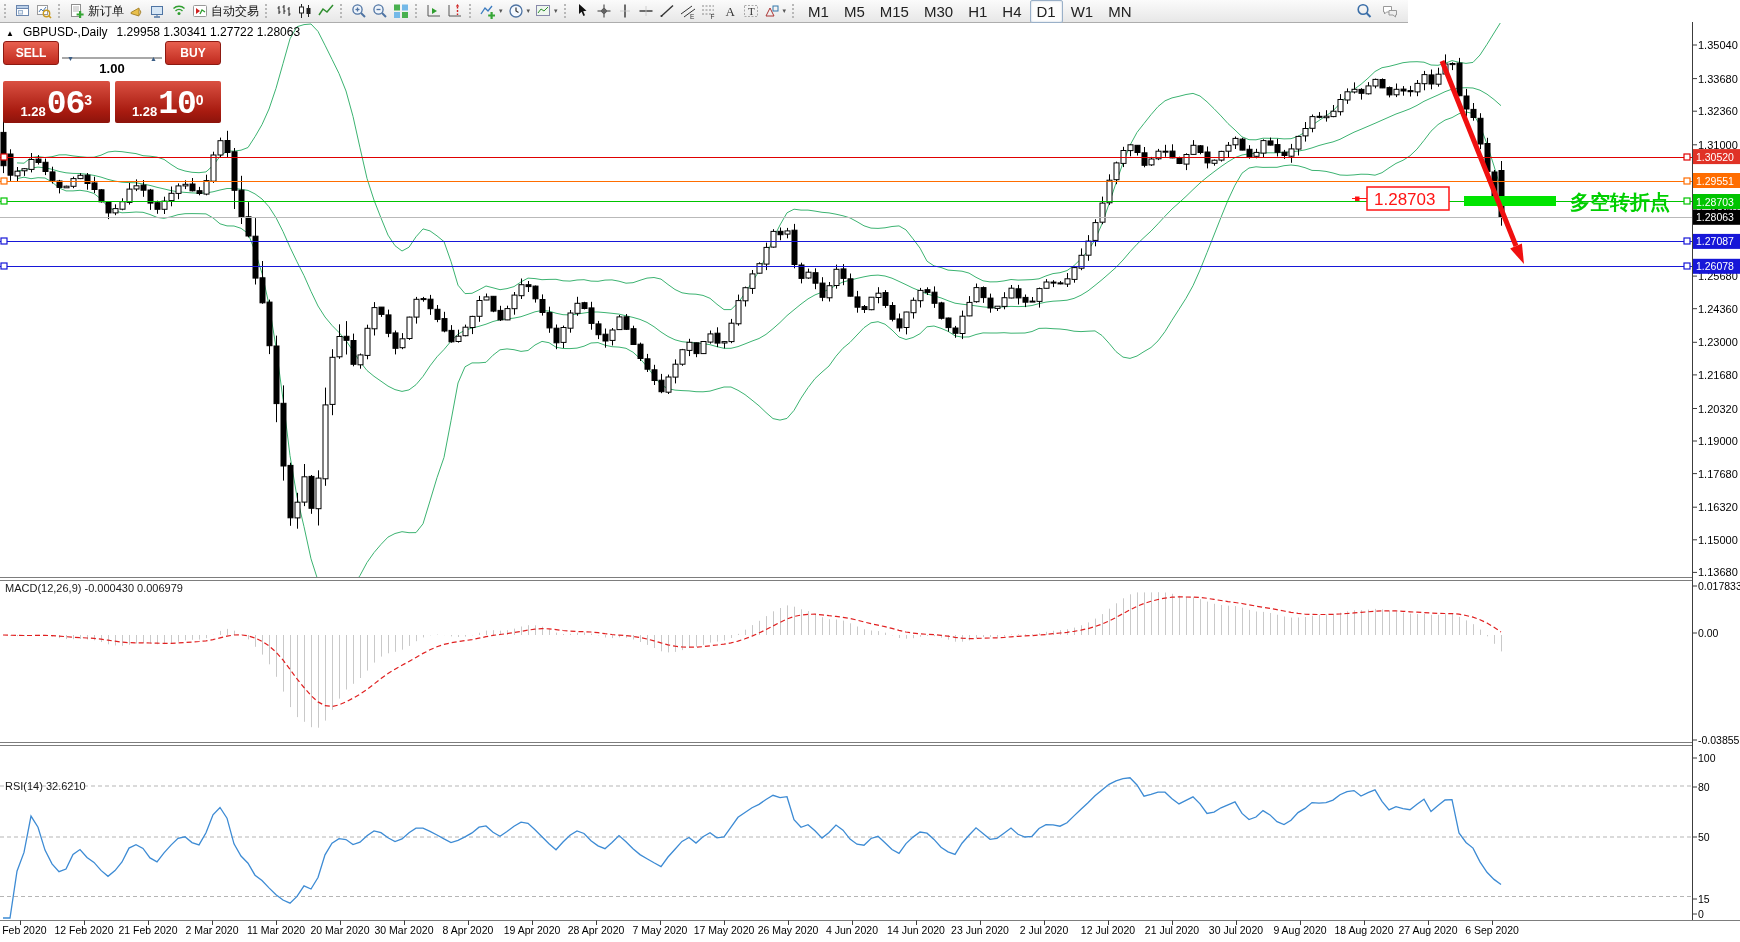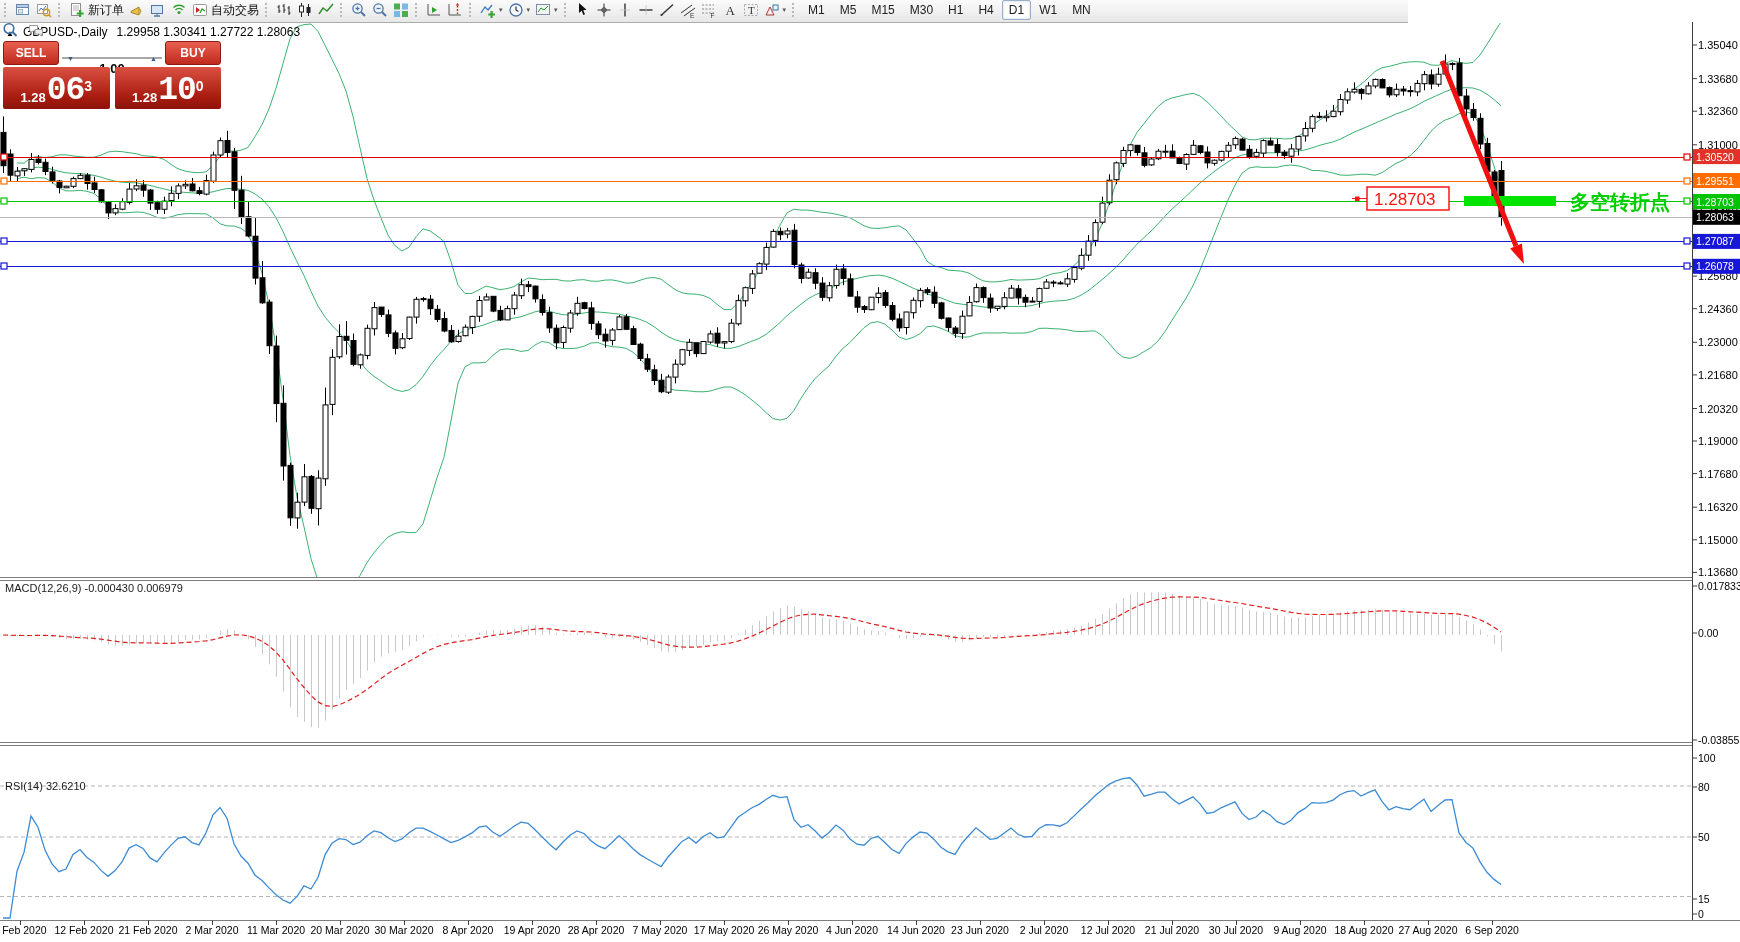--- a/index.html
+++ b/index.html
@@ -1,47 +1,47 @@
 <!DOCTYPE html>
 <html><head>
 <meta charset="utf-8">
 <style>
   html,body{margin:0;padding:0;}
   body{width:1740px;height:942px;position:relative;overflow:hidden;background:#fff;
        font-family:"Liberation Sans","DejaVu Sans",sans-serif;}
   svg{font-family:"Liberation Sans","DejaVu Sans",sans-serif;}
 
-  .toolbar{position:absolute;top:0;left:0;width:1408px;height:22px;display:flex;align-items:flex-start;
-           background:linear-gradient(#fbfbfb,#e7e7e7);border-bottom:1px solid #adadad;z-index:6;flex-direction:column;}
+  .toolbar{position:absolute;top:0;left:0;width:1408px;height:22px;display:flex;align-items:center;
+           background:linear-gradient(#fbfbfb,#e7e7e7);border-bottom:1px solid #adadad;z-index:6;}
   #tb-left{display:flex;align-items:center;height:100%;flex:1;min-width:0;}
   #tb-right{display:flex;align-items:center;gap:6px;margin-right:8px;}
   .tgroup{display:flex;align-items:center;gap:1px;}
   .grip{width:2px;height:14px;border-left:2px dotted #b8b8b8;margin:0 5px 0 4px;}
   .tb{display:flex;align-items:center;gap:3px;height:20px;padding:0 2px;cursor:default;}
   .tb svg{display:block;}
   .lab{font-size:12px;color:#111;white-space:nowrap;}
   .caret{font-size:7px;color:#555;line-height:8px;}
-  .tf{font-size:12px;color:#222;padding:2px 6px;border:1px solid transparent;border-radius:2px;}
+  .tf{font-size:15px;color:#222;padding:2px 6px;border:1px solid transparent;border-radius:2px;}
   .tf.active{background:#fdfdfd;border-color:#9ab0c8;box-shadow:inset 0 0 2px #b9c8d8;}
 
   .chart-header{position:absolute;top:25px;left:6px;display:flex;gap:9px;align-items:baseline;
                 font-size:12px;color:#000;z-index:4;}
   .hdr-arrow{font-size:8px;}
 
   .trade-panel{position:absolute;left:3px;top:41px;width:218px;z-index:5;}
   .tp-row1{display:flex;height:24px;align-items:stretch;border-radius:10px;}
   .btn-sell,.btn-buy{width:54px;color:#fff;font-weight:bold;font-size:12px;display:flex;align-items:center;
      justify-content:center;background:linear-gradient(#e8604f,#c02a1e);border:1px solid #8d1a12;border-radius:3px;}
   .vol-wrap{flex:1;display:flex;border:1px solid #a8a8a8;background:#fff;margin:16px 3px;}
   .sp{width:15px;display:flex;align-items:center;justify-content:center;font-size:7px;color:#3b5e86;
       background:linear-gradient(#fcfcfc,#dde2e8);}
   .sp-l{border-right:1px solid #c5c5c5;}
   .sp-r{border-left:1px solid #c5c5c5;}
   .vol{flex:1;text-align:center;font-size:13px;font-weight:bold;line-height:22px;color:#000;}
-  .tp-row2{display:flex;gap:5px;margin-top:2px;height:42px;}
+  .tp-row2{display:flex;gap:5px;margin-top:16px;height:42px;}
   .price-block{flex:1;background:linear-gradient(#da5142,#a81b10 72%,#8c130b);color:#fff;border-radius:2px;
       display:flex;align-items:flex-end;justify-content:center;padding-bottom:2px;}
   .p-small{font-size:13px;font-weight:bold;line-height:18px;margin-right:1px;}
   .p-big{font-size:33px;font-weight:bold;line-height:32px;letter-spacing:-1px;font-family:Liberation Mono, monospace;}
   .p-sup{font-size:14px;font-weight:bold;line-height:14px;margin-bottom:14px;}
 
   .pane-label{position:absolute;left:5px;font-size:11px;color:#1a1a1a;z-index:3;white-space:pre;}
   #macd-label{top:582px;}
   #rsi-label{top:780px;}
   #chart{position:absolute;top:0;left:0;z-index:1;}

